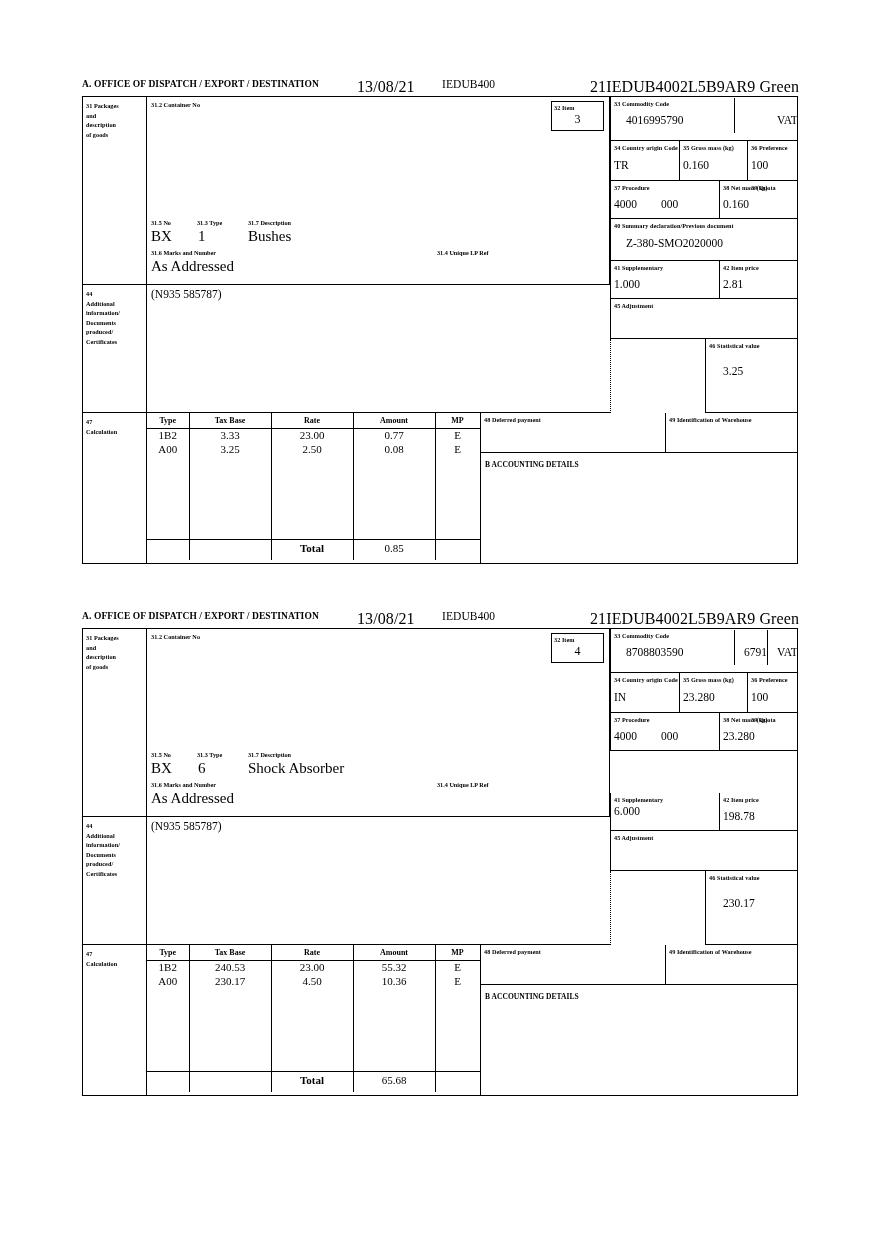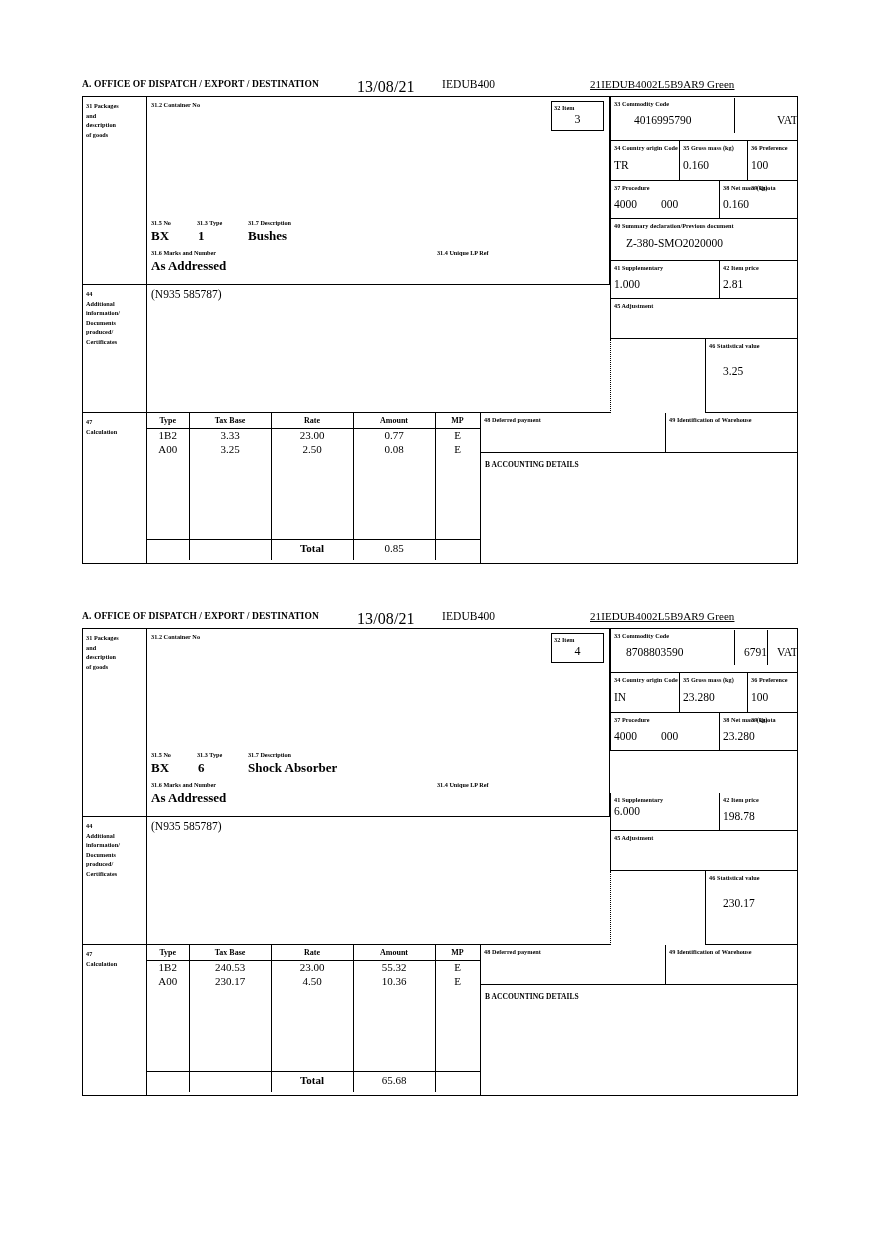--- a/index.html
+++ b/index.html
@@ -31,21 +31,21 @@
   .hdr {
     position: relative;
     height: 18px;
     font-size: 9.5px;
     font-weight: bold;
     letter-spacing: 0.1px;
   }
   .hdr .h-office { position: absolute; left: 0; top: 1px; }
   .hdr .h-date  { position: absolute; left: 275px; top: 0px; font-size: 16px; font-weight: normal; font-family: "Liberation Serif", serif;}
   .hdr .h-office-code { position: absolute; left: 360px; top: 0px; font-size: 11.5px; font-weight: normal;}
-  .hdr .h-mrn  { position: absolute; left: 508px; top: 0px; font-size: 11px; font-weight: normal; text-decoration: underline;}
+  .hdr .h-mrn  { position: absolute; left: 508px; top: 0px; font-size: 16px; font-weight: normal;}
 
   
   .grid {
     position: relative;
     border: 1px solid #000;
     width: 716px;
     height: 468px;
     box-sizing: border-box;
   }
   .cell {
@@ -148,22 +148,21 @@
   
   .pk-row {
     position: absolute;
     left: 4px;
     font-size: 6.2px;
     font-weight: bold;
   }
   .pk-vals {
     position: absolute;
     left: 4px;
-    font-size: 13px;
-    font-weight: bold;
+    font-size: 15px;
   }
   .u-ref {
     position: absolute;
     font-size: 6.2px;
     font-weight: bold;
   }
 </style>
 </head>
 <body>
 
@@ -207,21 +206,21 @@
       <div class="cell c32 bb br">
         <div class="c32inner">
           <div class="lbl">32 Item</div>
           <div class="v">3</div>
         </div>
       </div>
 
       <div class="cell c33 bb bl">
         <div class="lbl">33 Commodity Code</div>
         <div style="position:relative;height:24px;">
-          <span class="val" style="position:absolute;left:20px;top:5px;text-align:center;">4016995790</span>
+          <span class="val" style="position:absolute;left:12px;top:5px;text-align:center;">4016995790</span>
           <span class="val" style="position:absolute;left:130px;top:5px;"></span>
           <span class="val" style="position:absolute;left:163px;top:5px;">VATZ</span>
           <span style="position:absolute;left:120px;top:-11px;width:0;height:35px;border-left:1px solid #000;"></span>
           <span style="position:absolute;left:153px;top:-11px;width:0;height:0;border-left:1px solid #000;"></span>
         </div>
       </div>
 
       <div class="cell c34 bb bl br">
         <div class="lbl">34 Country origin Code</div>
         <div class="val" style="margin-top:6px;">TR</div>

